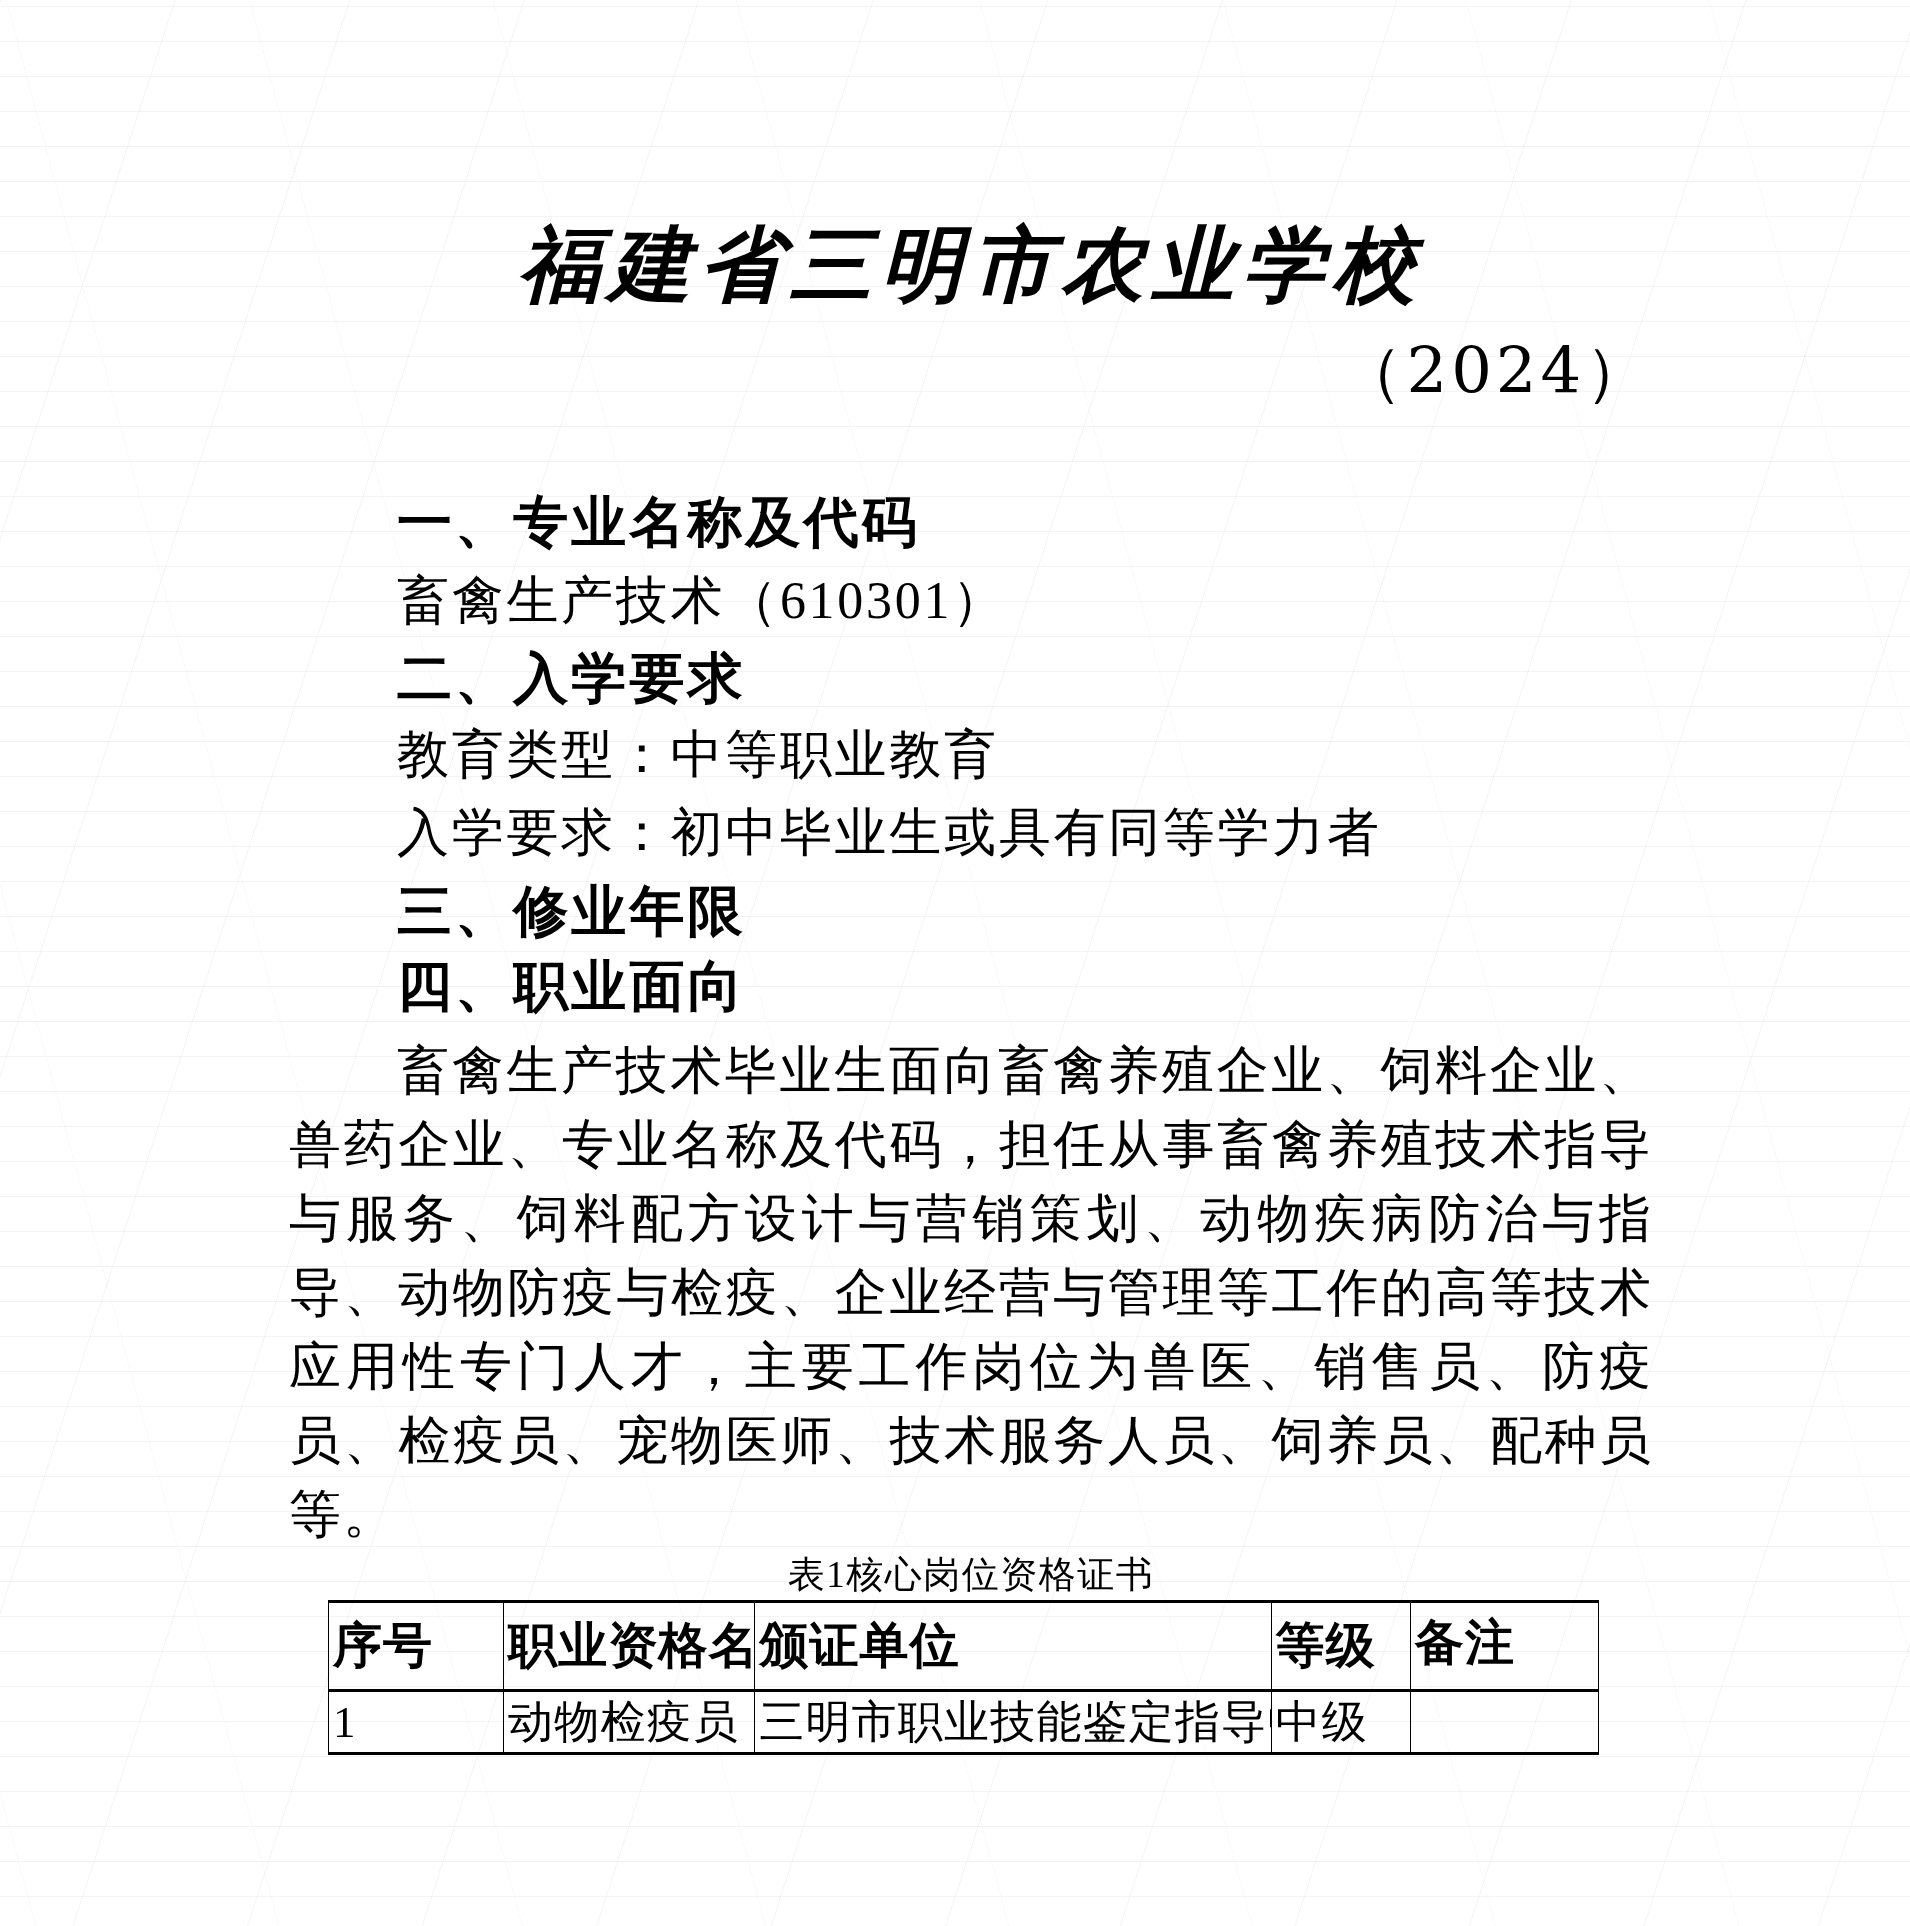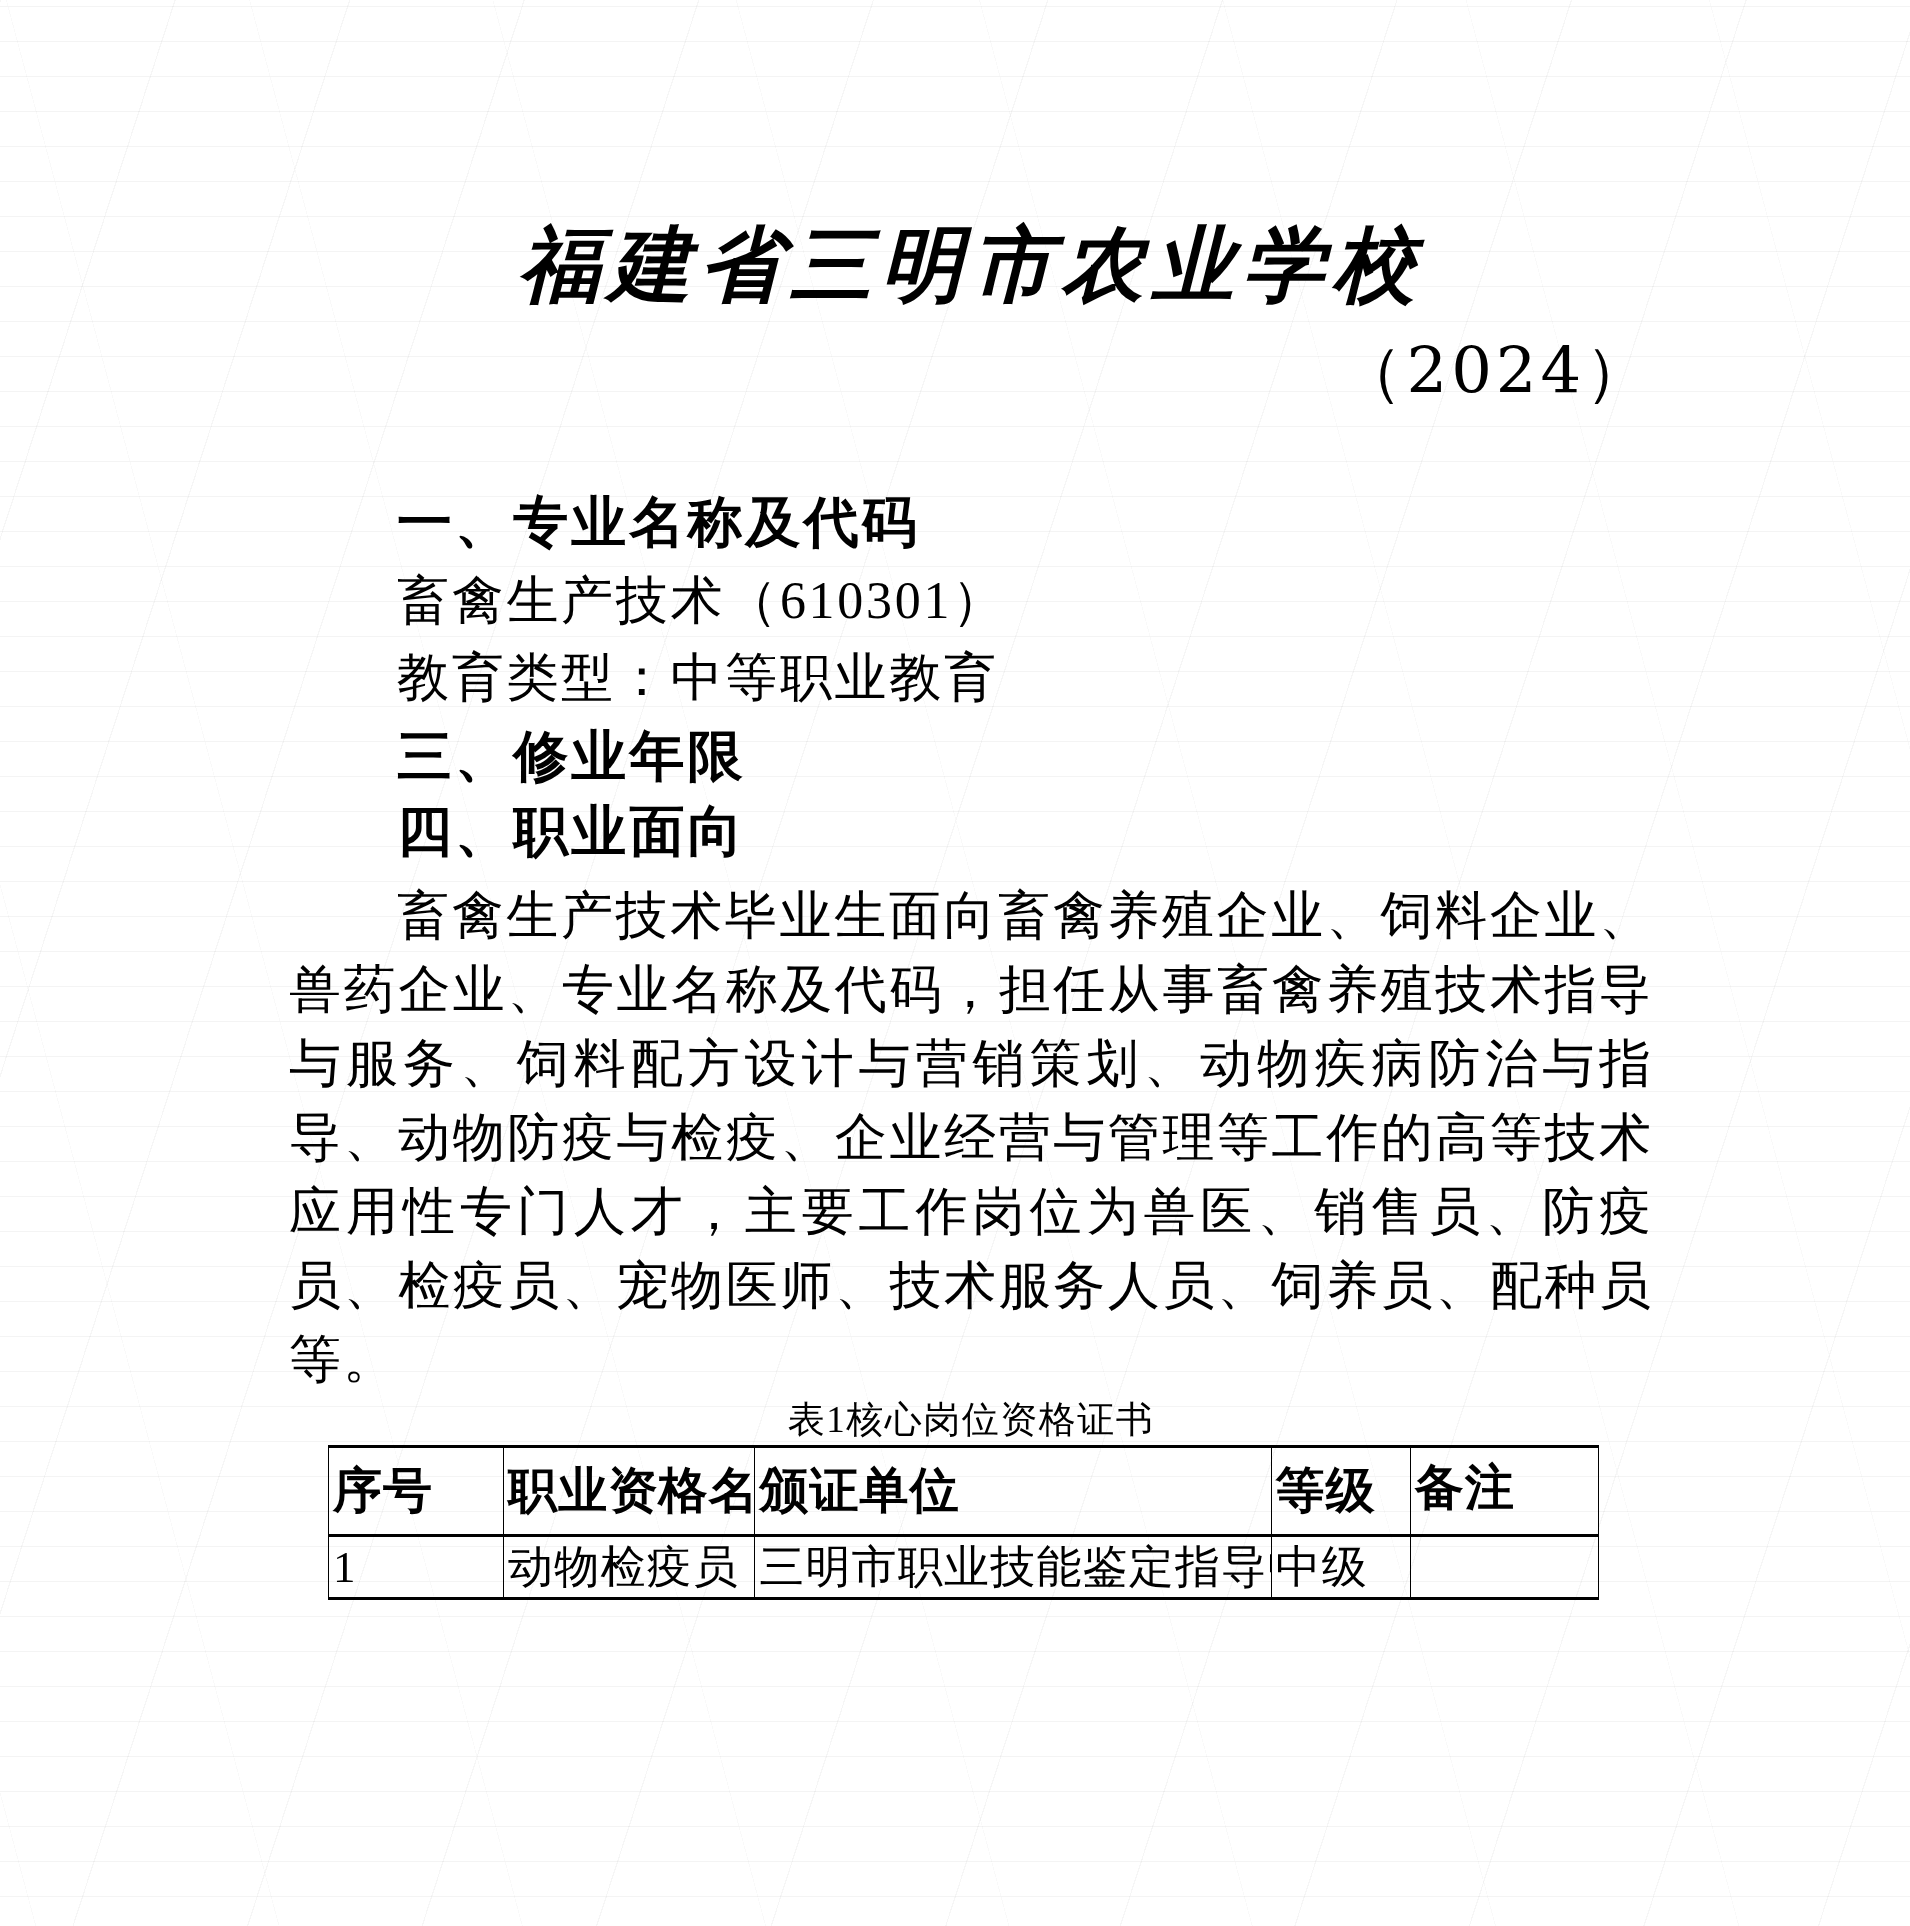--- a/index.html
+++ b/index.html
@@ -80,21 +80,23 @@
 <div class="artifacts"></div>
 
 <div class="content">
 
   <div class="title1">福建省三明市农业学校</div>
   <div class="year">（2024）</div>
 
   <div class="h mt-title-gap">一、专业名称及代码</div>
   <div class="line mt-55">畜禽生产技术（610301）</div>
 
+  <div class="h mt-50">二、入学要求</div>
   <div class="line mt-50">教育类型：中等职业教育</div>
+  <div class="line mt-52">入学要求：初中毕业生或具有同等学力者</div>
 
   <div class="h mt-52">三、修业年限</div>
 
   <div class="h mt-45">四、职业面向</div>
   <div class="para mt-48">畜禽生产技术毕业生面向畜禽养殖企业、饲料企业、兽药企业、专业名称及代码，担任从事畜禽养殖技术指导与服务、饲料配方设计与营销策划、动物疾病防治与指导、动物防疫与检疫、企业经营与管理等工作的高等技术应用性专门人才，主要工作岗位为兽医、销售员、防疫员、检疫员、宠物医师、技术服务人员、饲养员、配种员等。</div>
 
   <div class="tbl-caption">表1核心岗位资格证书</div>
 
   <table class="cert">
     <colgroup>

